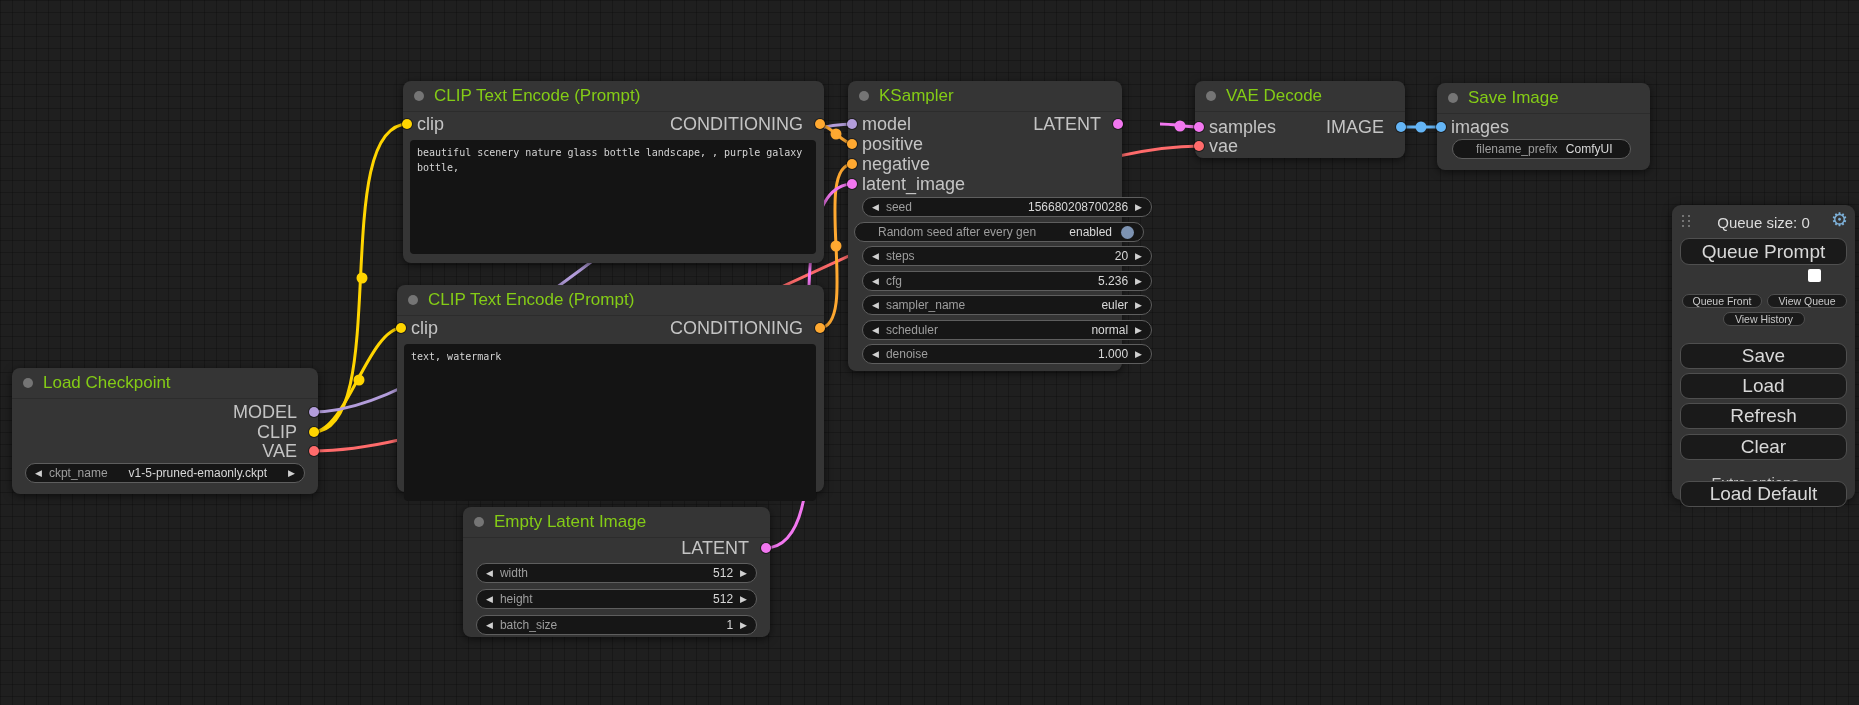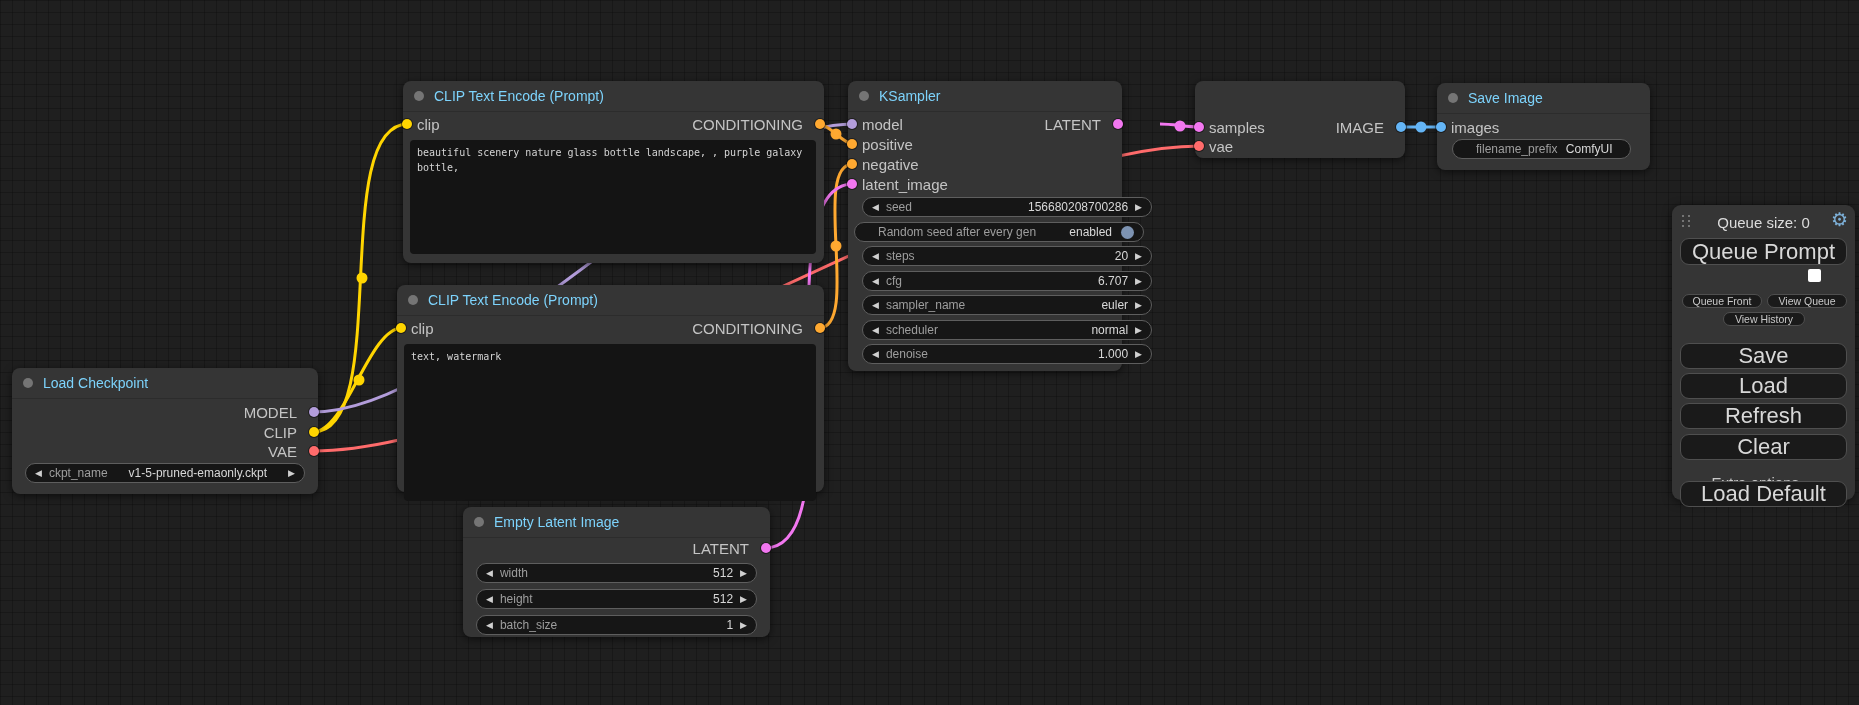--- a/index.html
+++ b/index.html
@@ -15,22 +15,22 @@
   #wires{position:absolute;left:0;top:0;z-index:1;}
   .node{
     position:absolute;background:#353535;border-radius:8px;z-index:2;
     box-shadow:0 2px 9px rgba(0,0,0,0.6);
   }
   .node-header{
     height:30px;display:flex;align-items:center;padding:0 11px;
     border-bottom:1px solid #2c2c2c;border-radius:8px 8px 0 0;
   }
   .collapse-dot{width:10px;height:10px;border-radius:50%;background:#757575;margin-right:10px;flex:none;}
-  .node-title{color:#7dd3fc;font-size:14px;white-space:nowrap;}
-  .slot{position:absolute;height:18px;display:flex;align-items:center;font-size:15px;color:#C4C4C4;white-space:nowrap;}
+  .node-title{color:#84cc16;font-size:17px;white-space:nowrap;}
+  .slot{position:absolute;height:18px;display:flex;align-items:center;font-size:18px;color:#C4C4C4;white-space:nowrap;}
   .slot.in{left:0;padding-left:14px;}
   .slot.out{right:0;padding-right:21px;}
   .slot-dot{width:10px;height:10px;border-radius:50%;position:absolute;top:4px;box-shadow:0 0 0 1px rgba(0,0,0,0.45);}
   .slot.in .slot-dot{left:-1px;}
   .slot.out .slot-dot{right:-1px;}
   .widget{
     position:absolute;height:20px;background:#161616;border:1px solid #5E5E5E;
     border-radius:11px;display:flex;align-items:center;box-sizing:border-box;
     font-size:12px;padding:0 9px;color:#9E9E9E;overflow:hidden;white-space:nowrap;
   }
@@ -48,21 +48,21 @@
   
   #menu{
     position:absolute;left:1672px;top:205px;width:183px;height:295px;z-index:3;
     background:#353535;border-radius:9px;box-shadow:0 2px 10px rgba(0,0,0,0.6);
   }
   .menu-btn{
     position:absolute;left:8px;width:167px;background:#1A1A1A;border:1px solid #4F4F4F;
     border-radius:9px;color:#D8D8D8;display:flex;align-items:center;justify-content:center;
     box-sizing:border-box;cursor:pointer;
   }
-  .menu-btn.big{height:26px;font-size:22px;}
+  .menu-btn.big{height:26px;font-size:19px;}
   .menu-btn.small{height:14px;font-size:10.5px;border-radius:8px;color:#C9C9C9;}
   #queue-size{position:absolute;left:0;top:9px;width:100%;text-align:center;font-size:15px;color:#DCDCDC;}
   #gear{position:absolute;right:7px;top:5px;font-size:19px;line-height:19px;cursor:pointer;}
   #drag-handle{position:absolute;left:10px;top:10px;width:9px;height:14px;display:grid;grid-template-columns:3px 3px;grid-auto-rows:3px;gap:2px 3px;cursor:grab;}
   #drag-handle span{width:2px;height:2px;border-radius:50%;background:#8A8A8A;}
   #extra-options{position:absolute;left:0;top:269px;width:167px;text-align:right;font-size:15px;color:#C9C9C9;}
   #extra-checkbox{position:absolute;left:131px;top:268px;width:13px;height:13px;background:#FFFFFF;border-radius:2px;cursor:pointer;}
   .row-label{pointer-events:none;}
 </style>
 </head>
@@ -210,21 +210,21 @@
   </div>
   <div class="widget" style="left:14px;top:165px;width:290px;">
     <span class="arrow">◀</span>
     <span class="wname">steps</span>
     <span class="wvalue">20</span>
     <span class="arrow">▶</span>
   </div>
   <div class="widget" style="left:14px;top:190px;width:290px;">
     <span class="arrow">◀</span>
     <span class="wname">cfg</span>
-    <span class="wvalue">6.707</span>
+    <span class="wvalue">5.236</span>
     <span class="arrow">▶</span>
   </div>
   <div class="widget" style="left:14px;top:214px;width:290px;">
     <span class="arrow">◀</span>
     <span class="wname">sampler_name</span>
     <span class="wvalue">euler</span>
     <span class="arrow">▶</span>
   </div>
   <div class="widget" style="left:14px;top:239px;width:290px;">
     <span class="arrow">◀</span>
@@ -234,20 +234,24 @@
   </div>
   <div class="widget" style="left:14px;top:263px;width:290px;">
     <span class="arrow">◀</span>
     <span class="wname">denoise</span>
     <span class="wvalue">1.000</span>
     <span class="arrow">▶</span>
   </div>
 </div>
 
 <div class="node" style="left:1195px;top:81px;width:210px;height:77px;">
+  <div class="node-header">
+    <span class="collapse-dot"></span>
+    <span class="node-title">VAE Decode</span>
+  </div>
   <div class="slot in" style="top:37px;">
     <span class="slot-dot" style="background-color: rgb(242, 119, 240);"></span>
     <span class="row-label">samples</span>
   </div>
   <div class="slot in" style="top:56px;">
     <span class="slot-dot" style="background-color: rgb(255, 107, 107);"></span>
     <span class="row-label">vae</span>
   </div>
   <div class="slot out" style="top:37px;">
     <span class="row-label">IMAGE</span>

